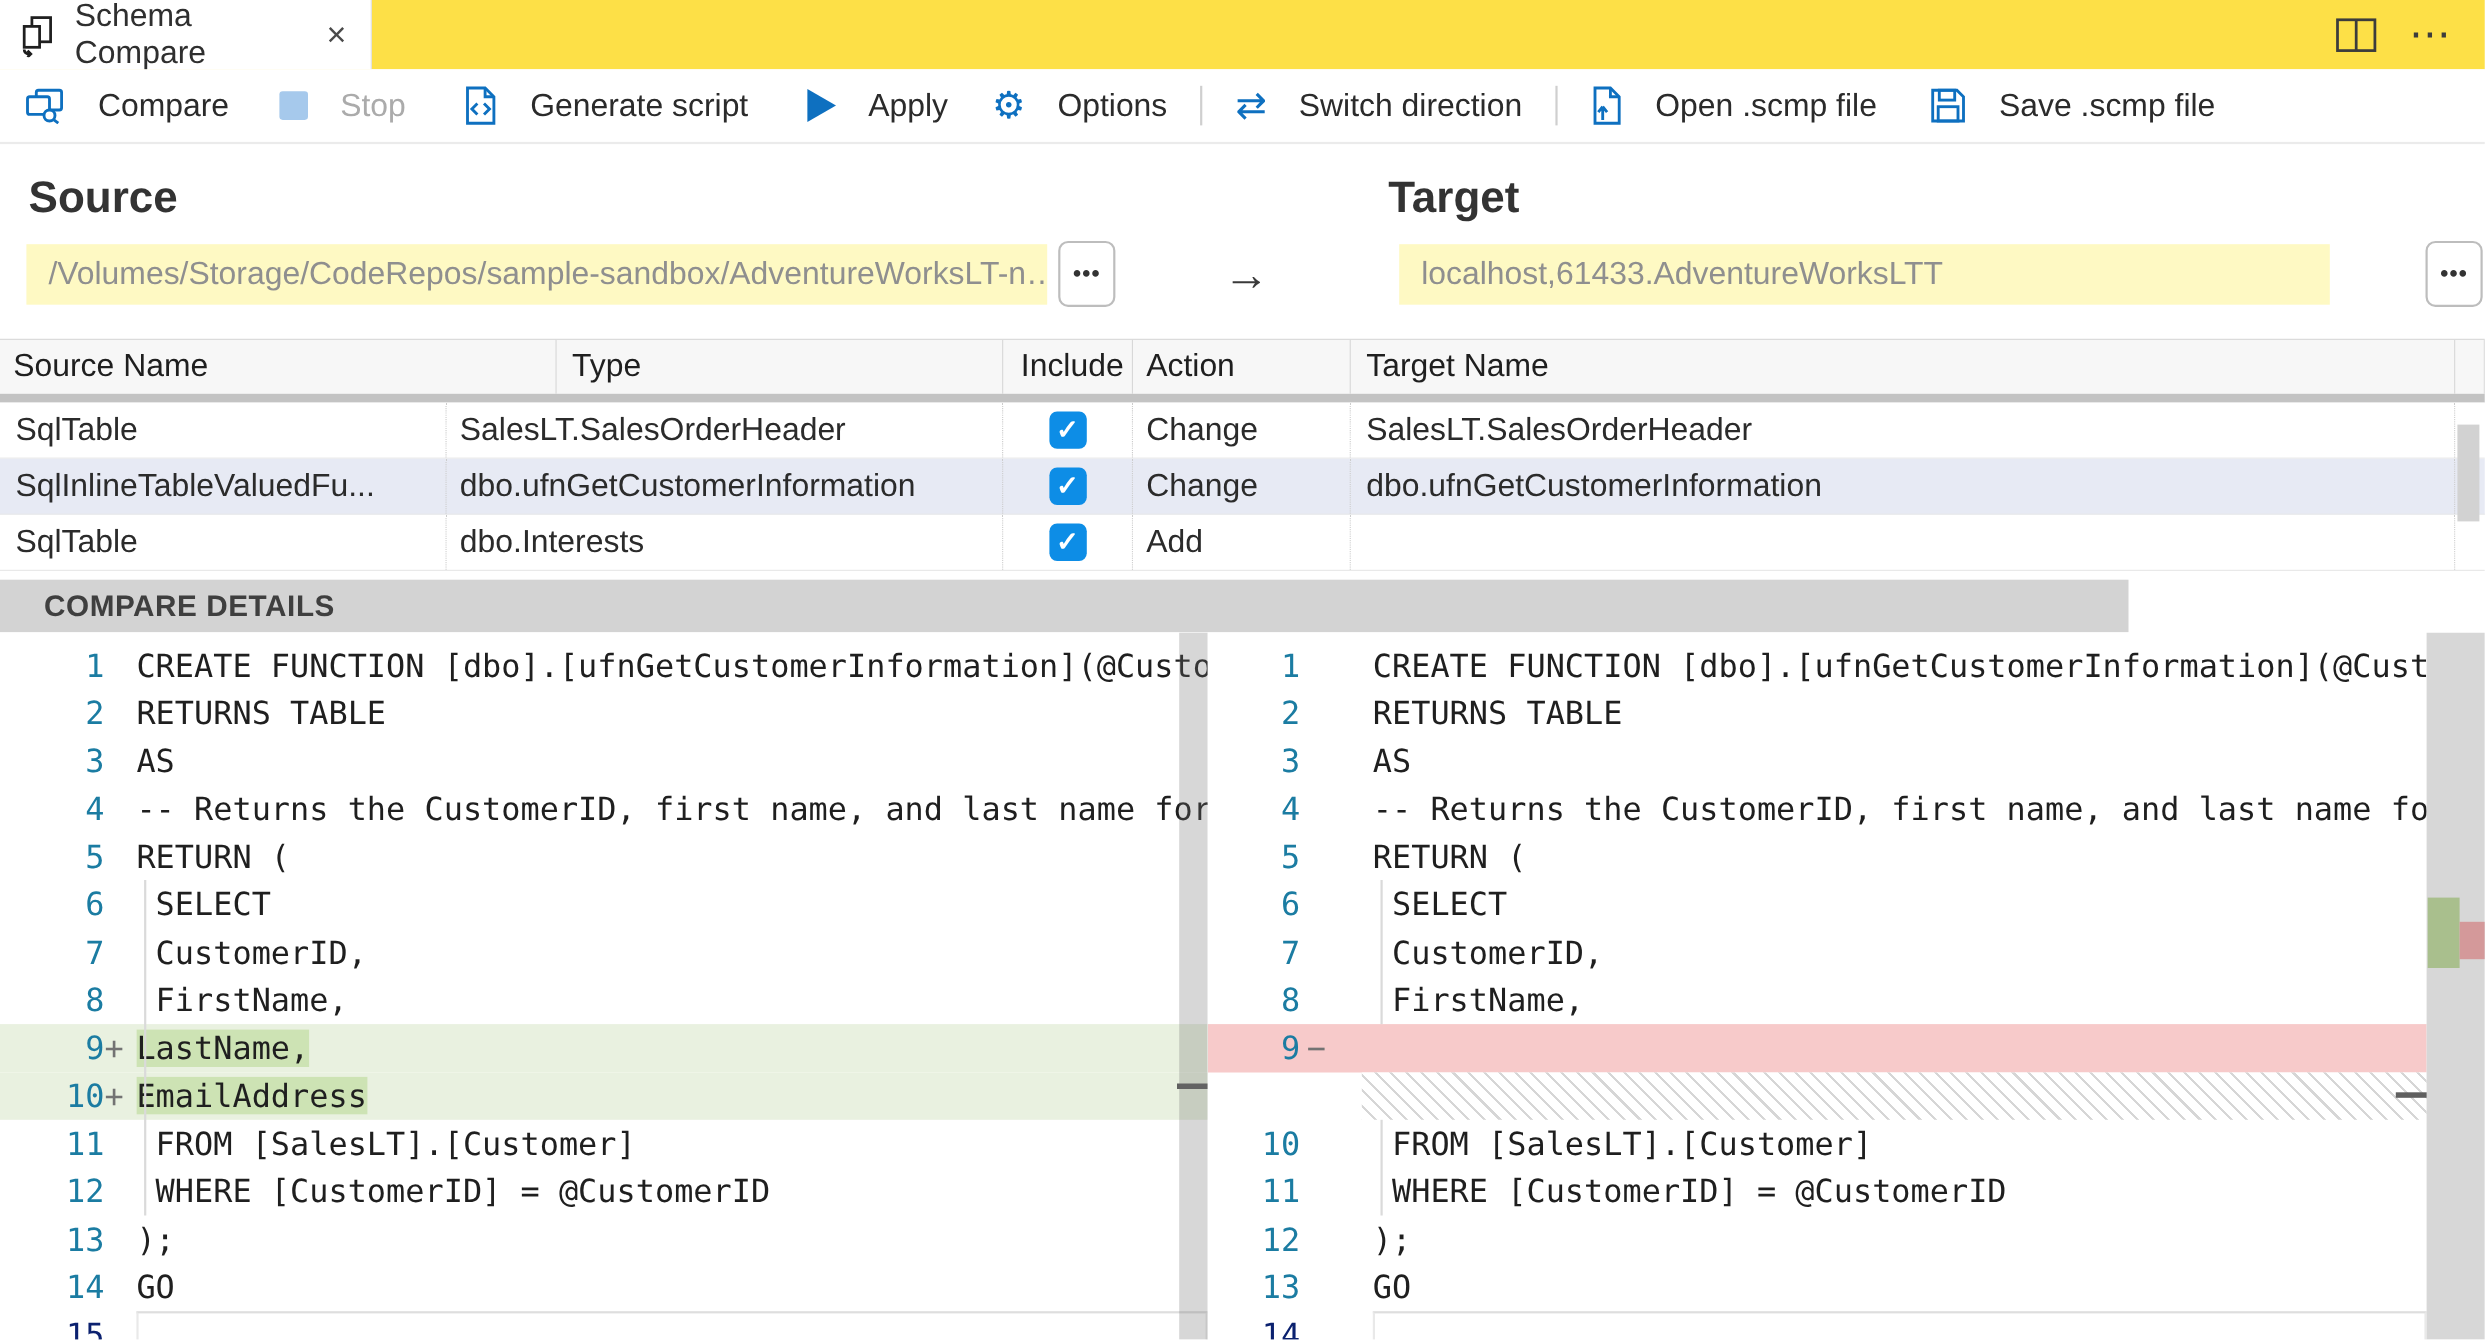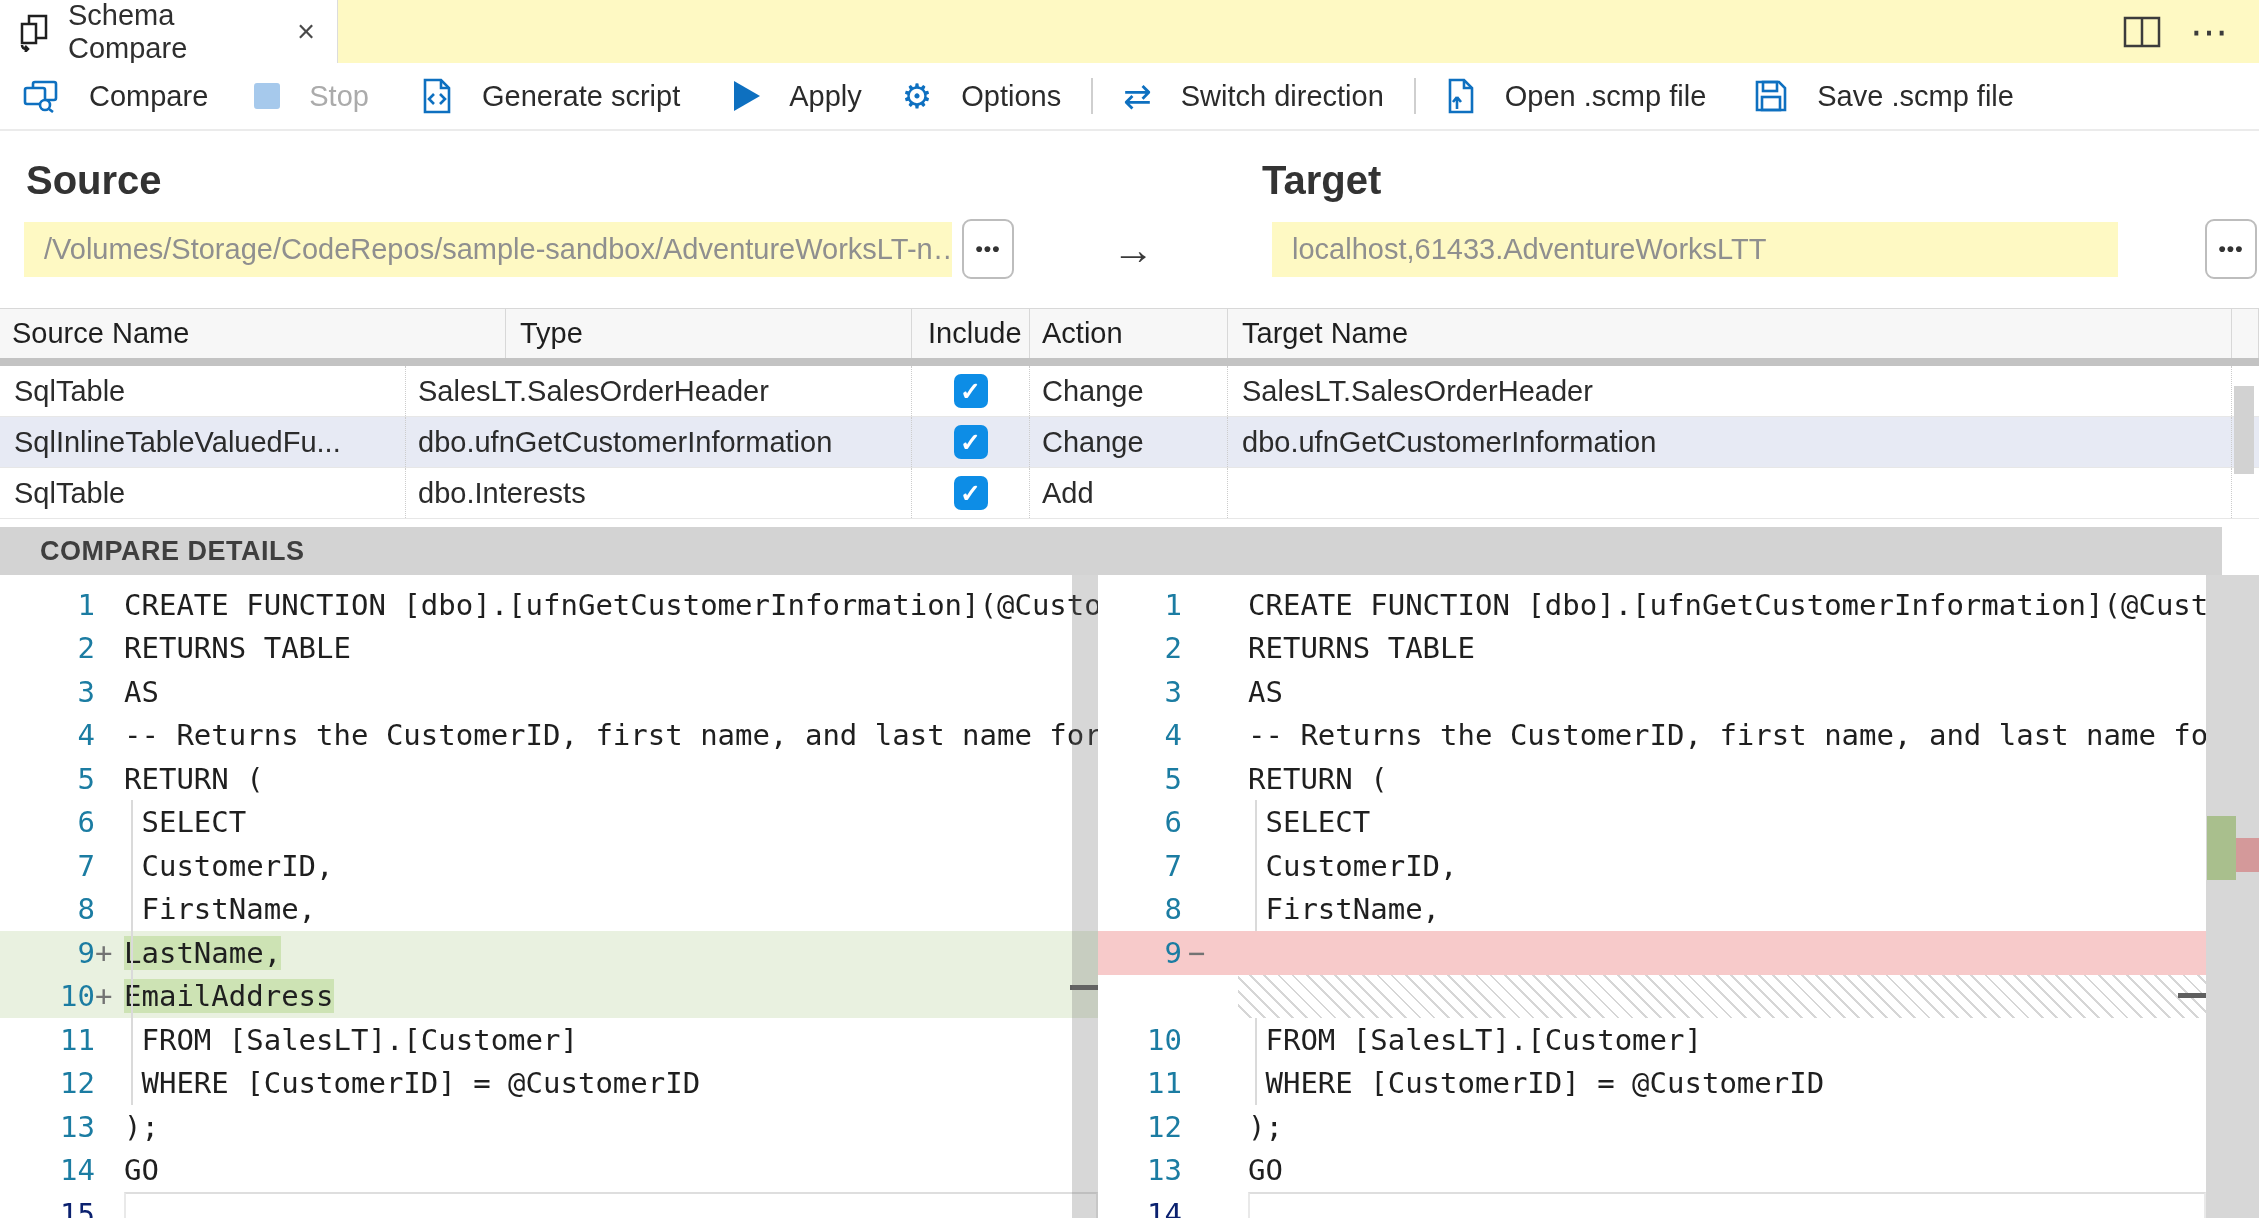--- a/index.html
+++ b/index.html
@@ -3,21 +3,21 @@
 <meta charset="utf-8">
 <style>
   * { margin:0; padding:0; box-sizing:border-box; }
   html,body { background:#ffffff; }
   .app {
     position:relative; width:2259px; height:1218px; overflow:hidden;
     font-family:"Liberation Sans", sans-serif; color:#2b2b2b; background:#fff;
   }
 
   
-  .tabbar { position:absolute; left:0; top:0; width:2259px; height:63px; background:#fef9c3; }
+  .tabbar { position:absolute; left:0; top:0; width:2259px; height:63px; background:#fde047; }
   .tab-active {
     position:absolute; left:0; top:0; width:338px; height:63px; background:#ffffff;
     border-right:1px solid #dcdcdc; display:flex; align-items:center; padding-left:18px;
   }
   .tab-title { font-size:29px; color:#2f2f2f; margin-left:14px; flex:1; }
   .tab-close { font-size:31px; color:#4a4a4a; margin-right:22px; cursor:pointer; }
   .win-icons { position:absolute; right:0; top:0; height:63px; display:flex; align-items:center; gap:28px; padding-right:28px; }
   .more-dots { font-size:38px; color:#3c3c3c; letter-spacing:3px; line-height:1; }
 
   
@@ -67,21 +67,21 @@
   .c-target { width:1004px; padding-left:14px; }
   .c-fill   { flex:1; border-right:none; }
   .checkbox {
     width:34px; height:34px; background:#0d8de6; border-radius:7px;
     display:flex; align-items:center; justify-content:center; color:#fff; font-size:25px; font-weight:bold;
   }
   .grid-vsb { position:absolute; left:2234px; top:386px; width:20px; height:88px; background:#d2d2d2; }
 
   
   .details-bar {
-    position:absolute; left:0; top:527px; width:2222px; height:48px; background:#d3d3d3;
+    position:absolute; left:0; top:527px; width:1935px; height:48px; background:#d3d3d3;
     display:flex; align-items:center; padding-left:40px;text-align:right;
   }
   .details-title { font-size:27px; font-weight:bold; color:#3f3f3f; letter-spacing:0.5px; }
 
   
   .diff { position:absolute; left:0; top:575px; width:2259px; height:643px; background:#fff; }
   .pane { position:absolute; top:0; bottom:0; overflow:hidden; background:#fff; }
   .pane-left { left:0; width:1098px; }
   .pane-right { left:1098px; width:1161px; }
   .lines { position:absolute; left:0; right:0; top:8px; }

